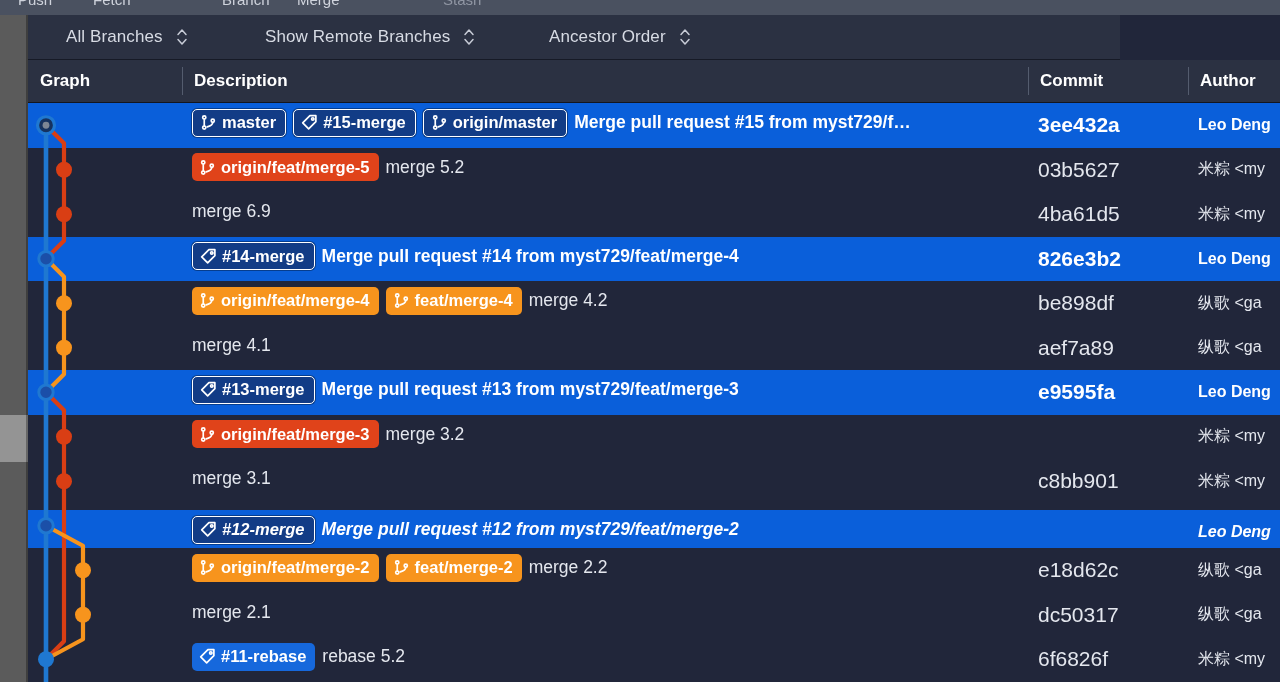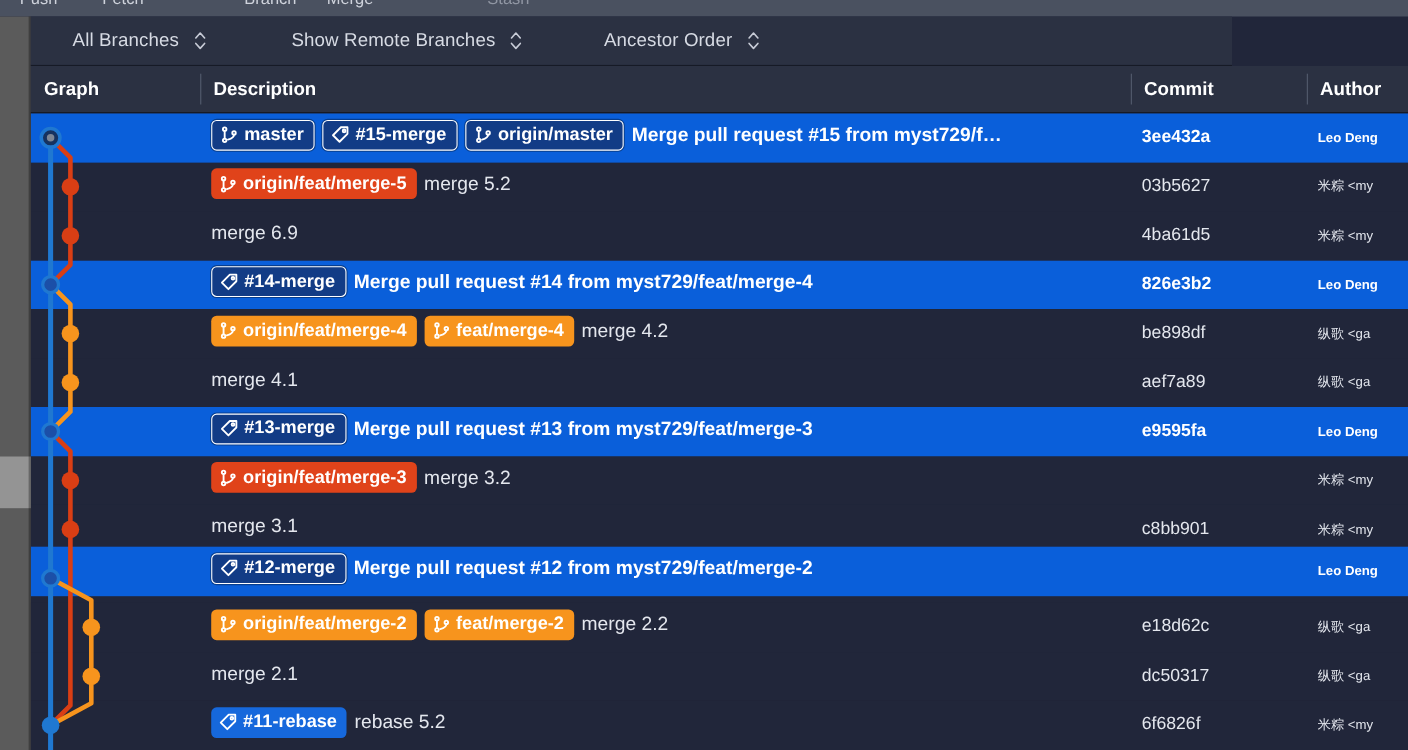--- a/index.html
+++ b/index.html
@@ -104,25 +104,25 @@
   .author-cell {
     position: absolute; left: 1160px; top: 0; width: 120px; height: 44.5px;
     display: flex; align-items: center; padding-left: 10px;
     overflow: hidden; white-space: nowrap;
   }
   .msg {
     font-size: 17.5px; color: #e4e7ee; white-space: nowrap;
   }
   .row.sel .msg { color: #ffffff; font-weight: bold; }
   .hash {
-    font-size: 16px; color: #e4e7ee; white-space: nowrap;
+    font-size: 21px; color: #e4e7ee; white-space: nowrap;
   }
   .row.sel .hash { color: #ffffff; font-weight: bold; }
   .author {
-    font-size: 12px; color: #e4e7ee; white-space: nowrap;
+    font-size: 16px; color: #e4e7ee; white-space: nowrap;
   }
   .row.sel .author { color: #ffffff; font-weight: bold; }
 
   
   .badge {
     display: inline-flex; align-items: center;
     height: 28px; border-radius: 5px;
     padding: 0 9px 0 7px; margin-right: 7px;
     font-size: 16.5px; font-weight: bold; color: #ffffff;
     white-space: nowrap; flex: none;
@@ -420,21 +420,21 @@
             <span class="msg">merge 3.1</span>
           </div>
         </div>
         <div class="commit-cell">
           <span class="hash">c8bb901</span>
         </div>
         <div class="author-cell">
           <span class="author">米粽 &lt;my</span>
         </div>
       </div>
-      <div class="row sel" style="top: 394px;">
+      <div class="row sel" style="top: 407px; font-style: italic;">
         <div class="graph-cell"></div>
         <div class="desc-cell">
           <div class="desc-text-wrap">
             <span class="badge on-sel">
               <span class="bicon">
                 <svg width="17" height="17" viewBox="0 0 16 16" fill="none" stroke="#ffffff" stroke-width="1.6" stroke-linecap="round" stroke-linejoin="round">
                   <path d="M8.4 1.6H14v5.6L7.2 14 1.6 8.4z"></path>
                   <circle cx="11.1" cy="4.7" r="1.15"></circle>
                 </svg>
               </span>

